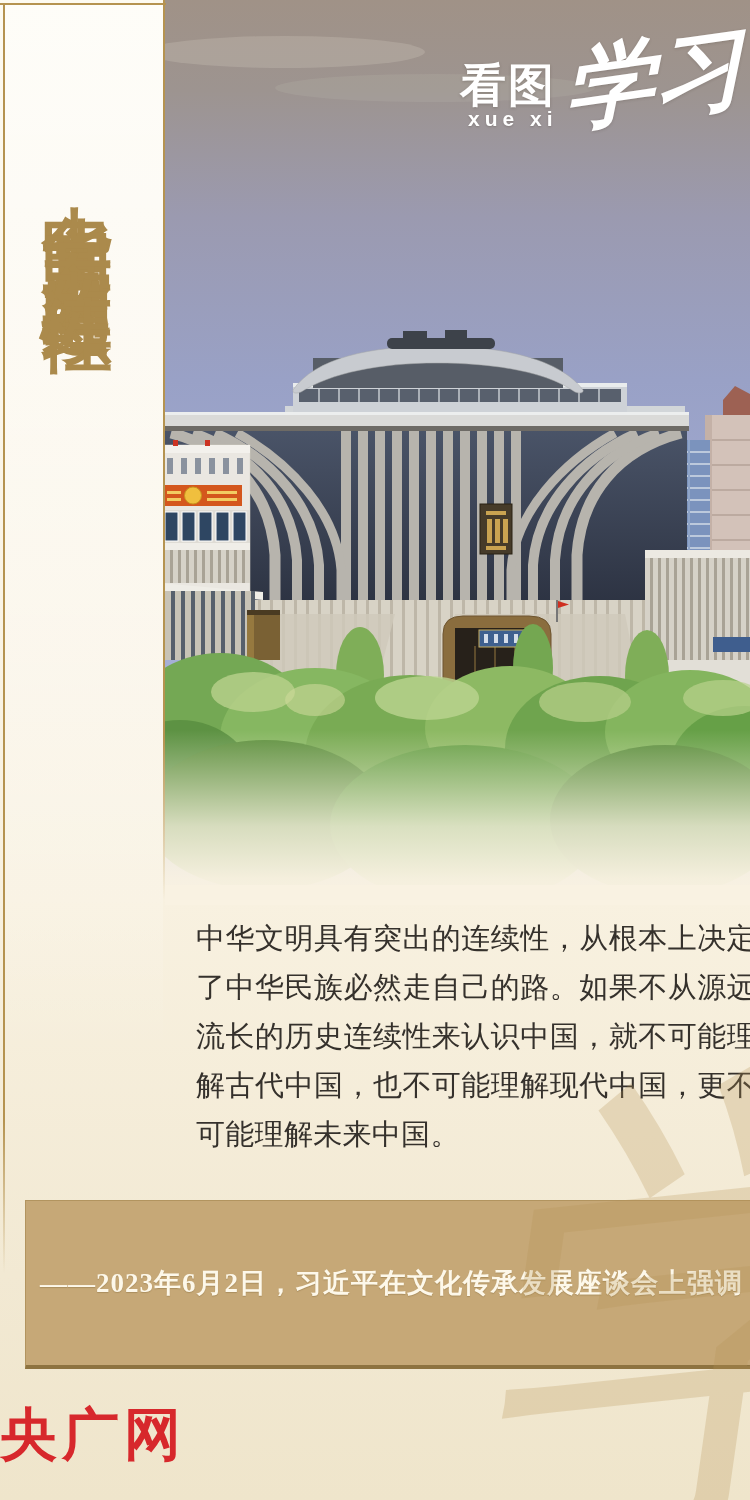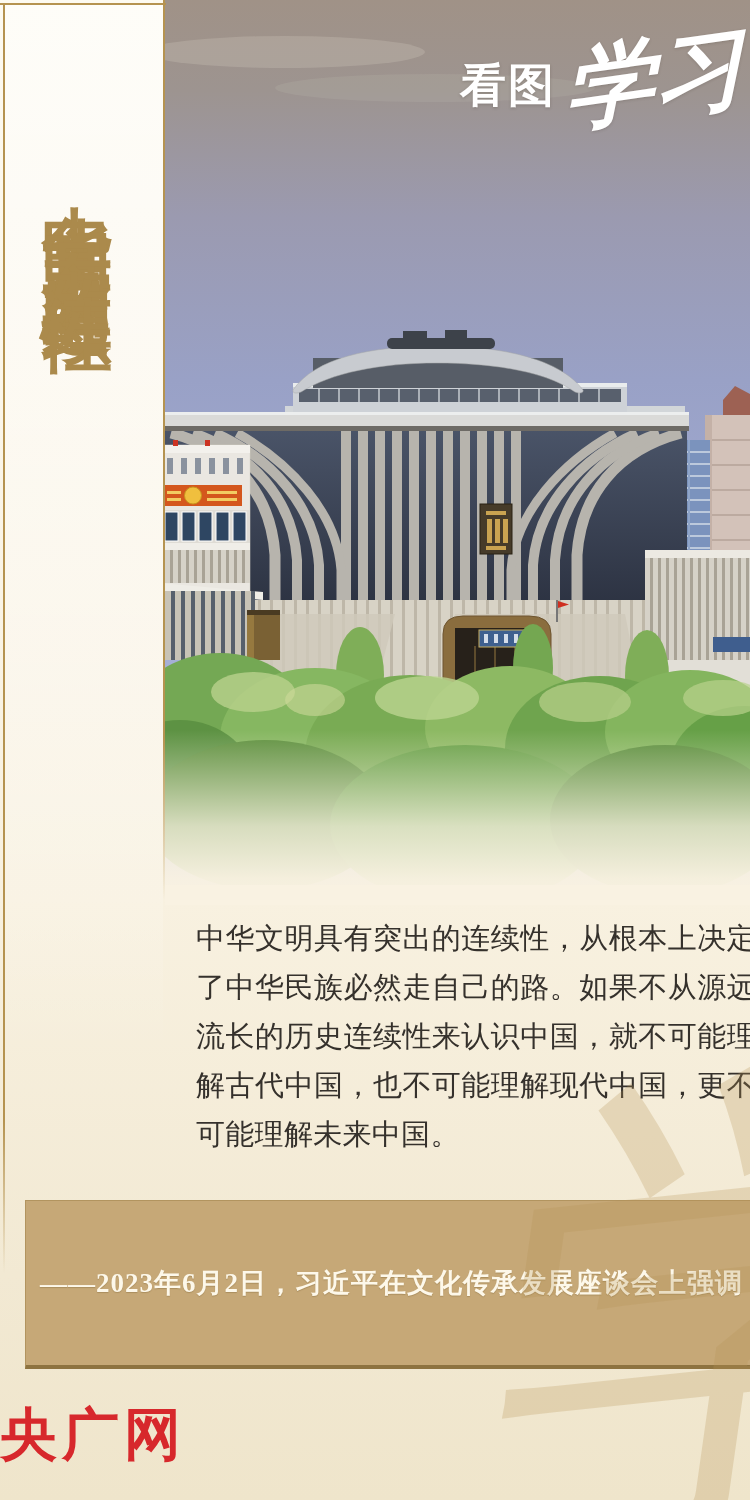--- a/index.html
+++ b/index.html
@@ -325,20 +325,21 @@
       </g>
 
       <rect x="0" y="730" width="585" height="175" fill="url(#fade)"></rect>
       <rect x="0" y="885" width="585" height="20" fill="#f9f2e2"></rect>
     </svg>
   </div>
 
   <div class="logo">
     <div class="logo-inner">
       <div class="logo-main">看图</div>
+      <div class="logo-pinyin">xue xi</div>
       <div class="logo-calli">学习</div>
     </div>
   </div>
 
   <div class="body-text">中华文明具有突出的连续性，从根本上决定了中华民族必然走自己的路。如果不从源远流长的历史连续性来认识中国，就不可能理解古代中国，也不可能理解现代中国，更不可能理解未来中国。</div>
 
   <div class="watermark">学</div>
 
   <div class="quote-box">
     <div class="quote-text">——2023年6月2日，习近平在文化传承发展座谈会上强调</div>

